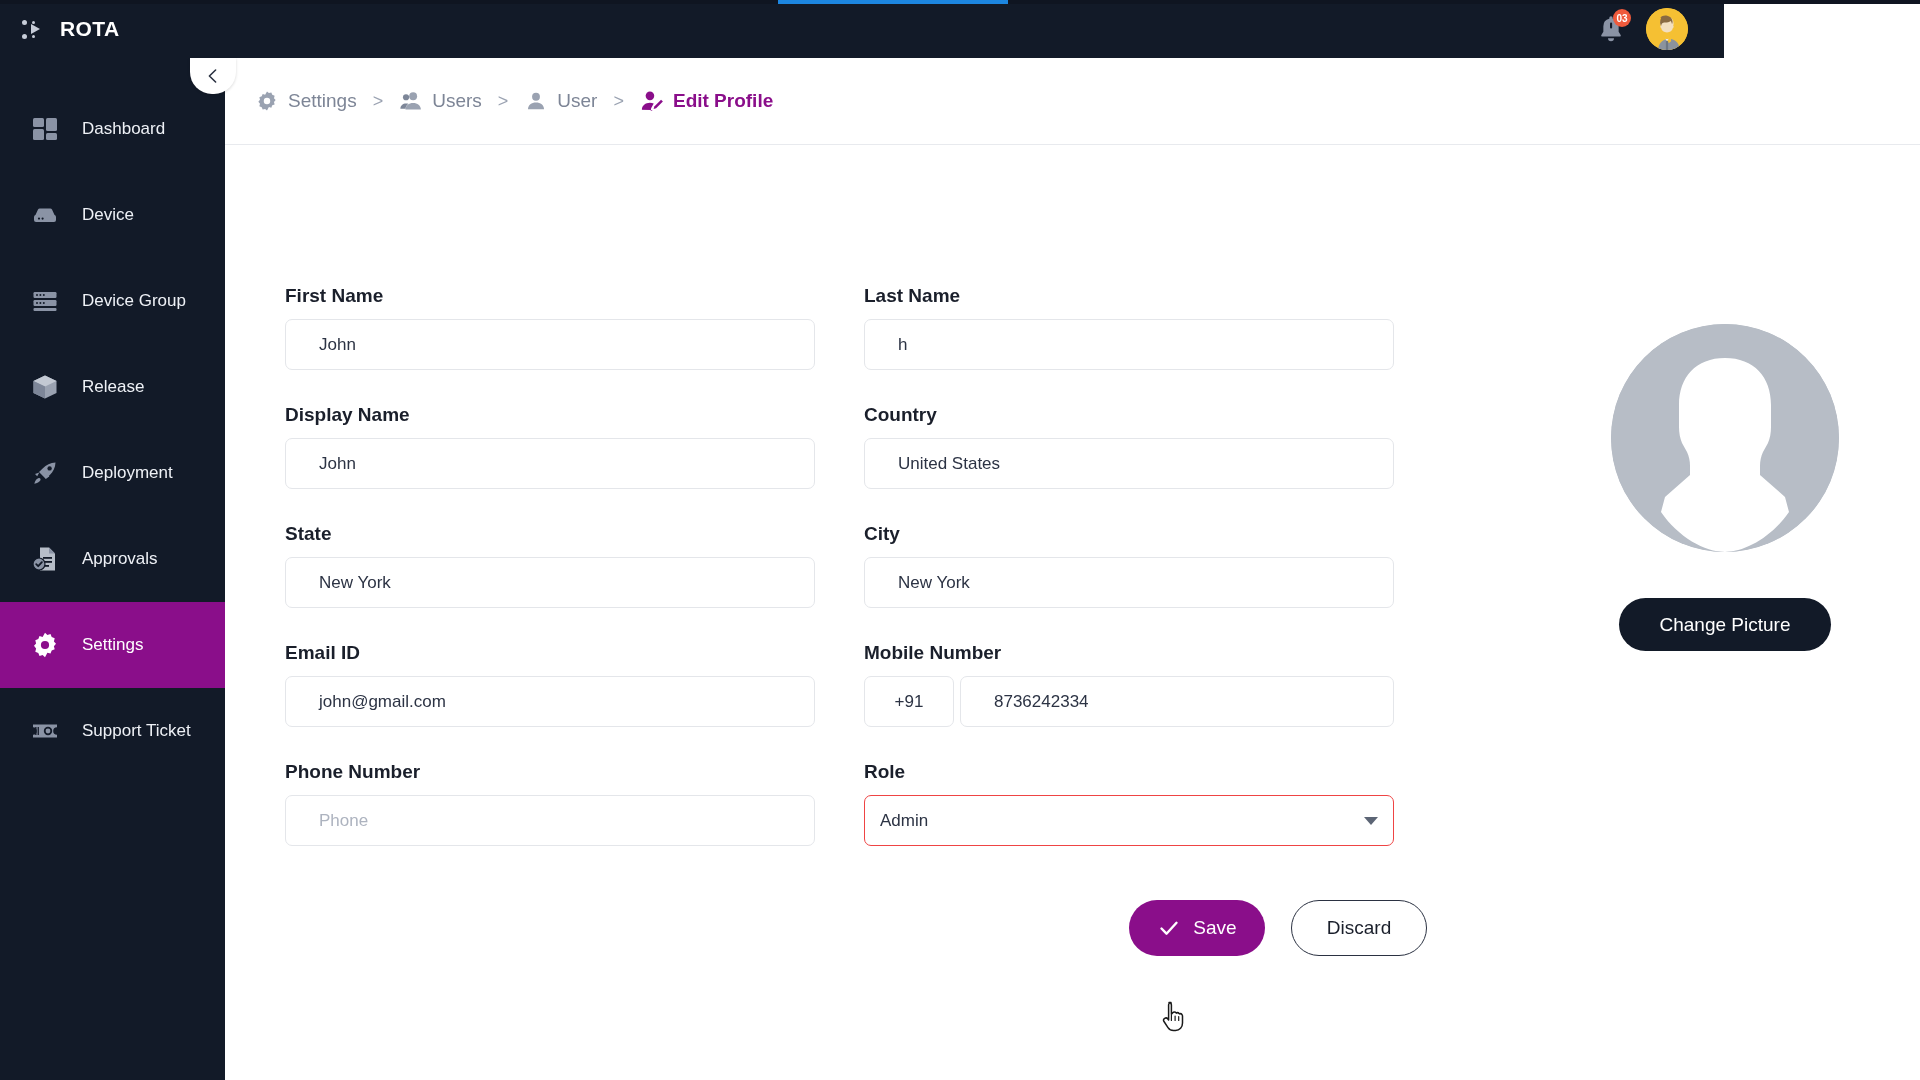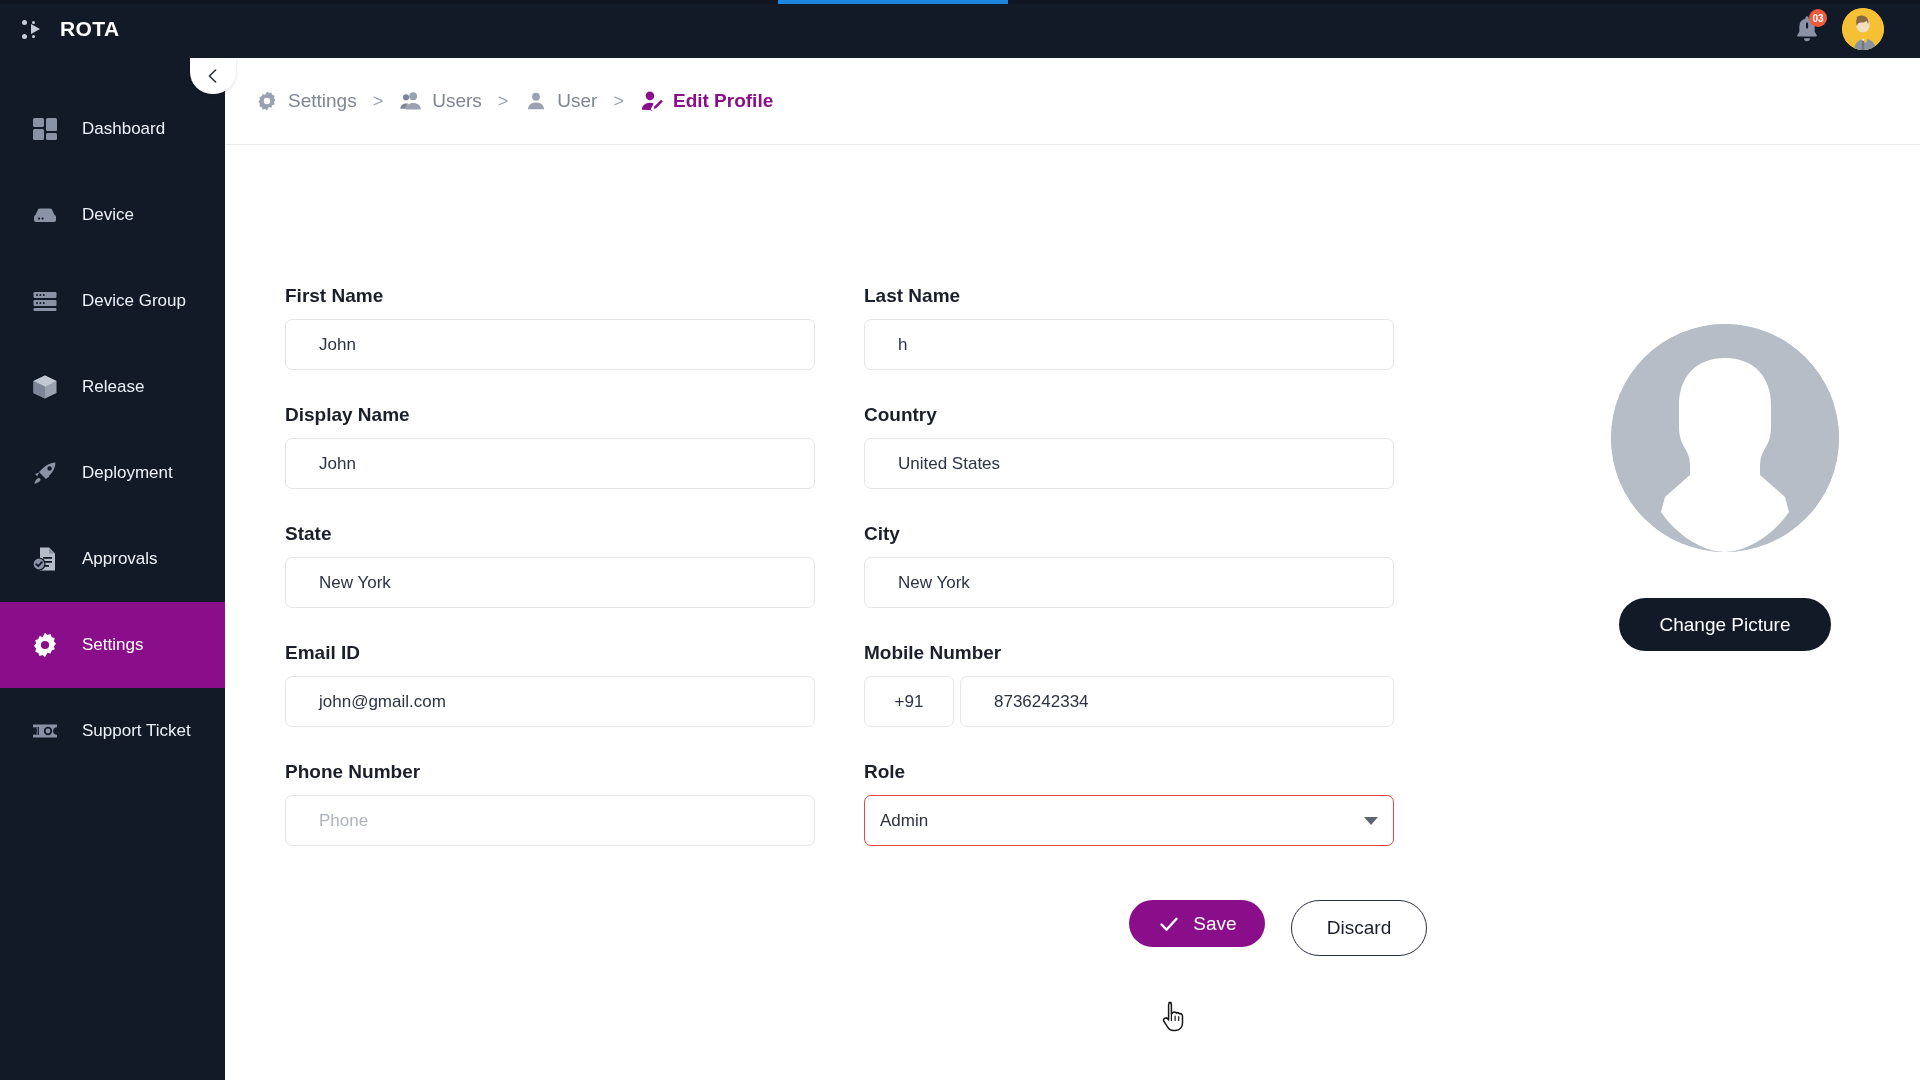--- a/index.html
+++ b/index.html
@@ -19,21 +19,21 @@
   }
   #top-progress .bar {
     height: 4px; width: 12%;
     margin-left: 40.5%;
     background: #1c86e0;
   }
 
   
   #header {
     position: absolute; top: 0; left: 0;
-    width: 1920px; height: 58px;
+    width: 1724px; height: 58px;
     background: #121a28;
     z-index: 40;
     display: flex; align-items: center;
   }
   #brand-block {
     width: 225px; height: 58px;
     display: flex; align-items: center;
     padding-left: 22px; gap: 16px;
   }
   .brand-dots { width: 22px; height: 22px; position: relative; }
@@ -184,21 +184,21 @@
     border-right: 7px solid transparent;
     border-top: 8px solid #5c6575;
   }
 
   
   #actions {
     display: flex; justify-content: flex-end; gap: 26px;
     margin-top: 20px; padding-right: 3px;
   }
   #save-button {
-    width: 136px; height: 47px;
+    width: 136px; height: 56px;
     background: #8a0e8a; color: #ffffff;
     border: none; border-radius: 28px;
     font-size: 19px; font-weight: 500;
     font-family: "Liberation Sans", sans-serif;
     display: flex; align-items: center; justify-content: center; gap: 12px;
     cursor: pointer;
   }
   #discard-button {
     width: 136px; height: 56px;
     background: #ffffff; color: #1a1f2b;

